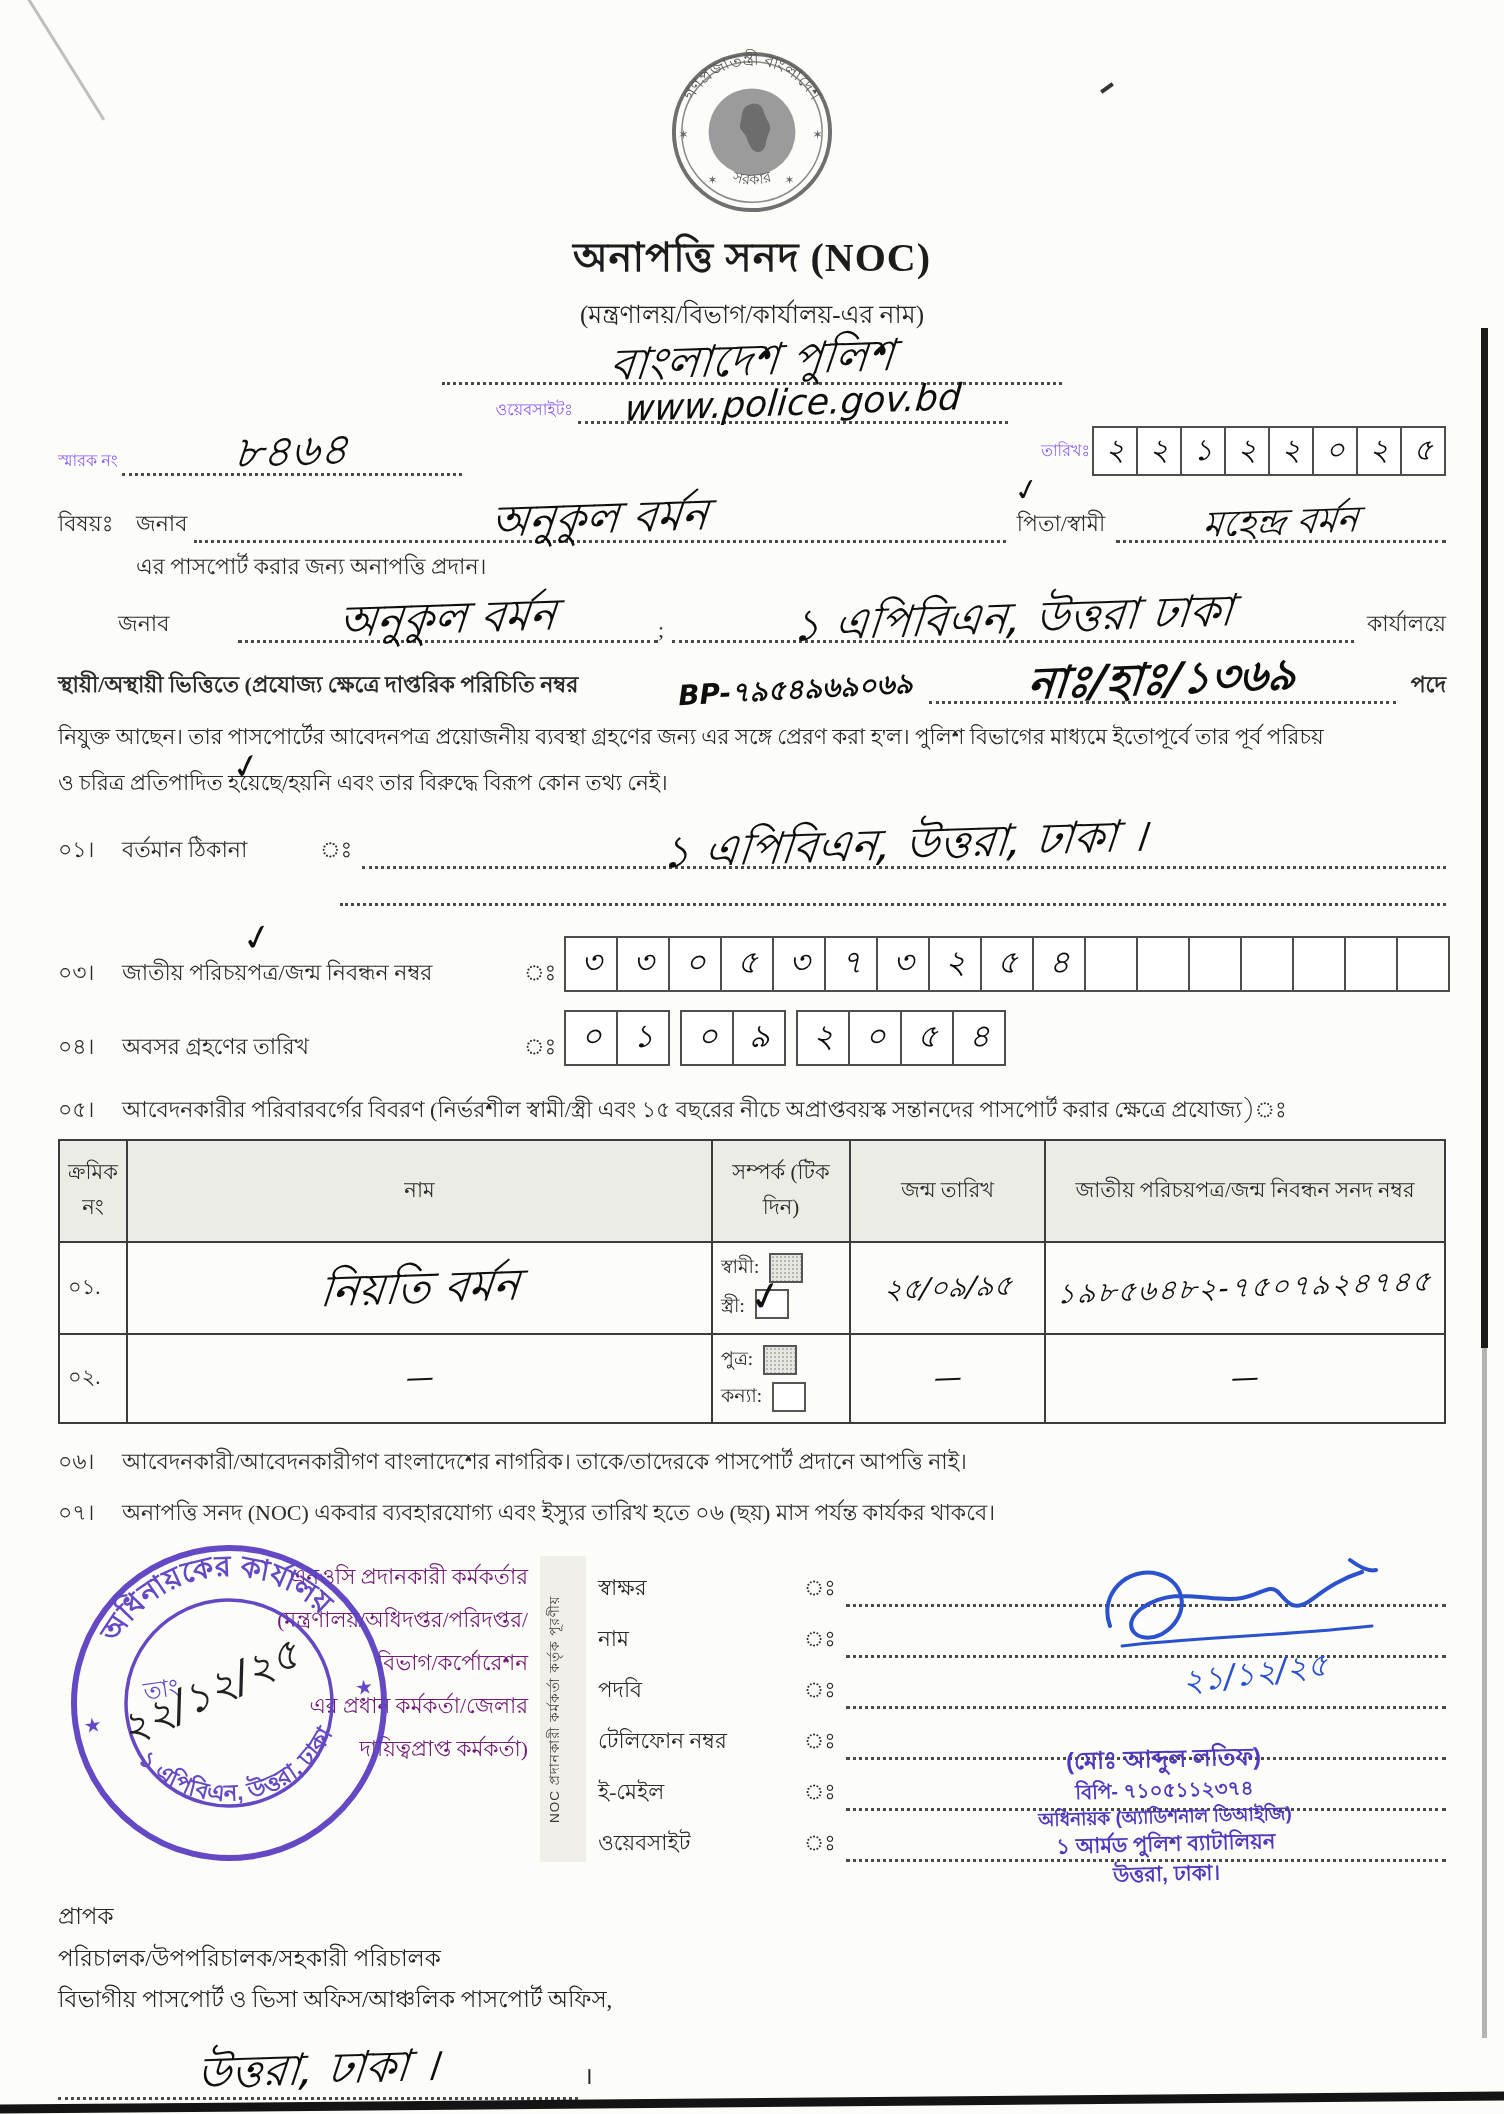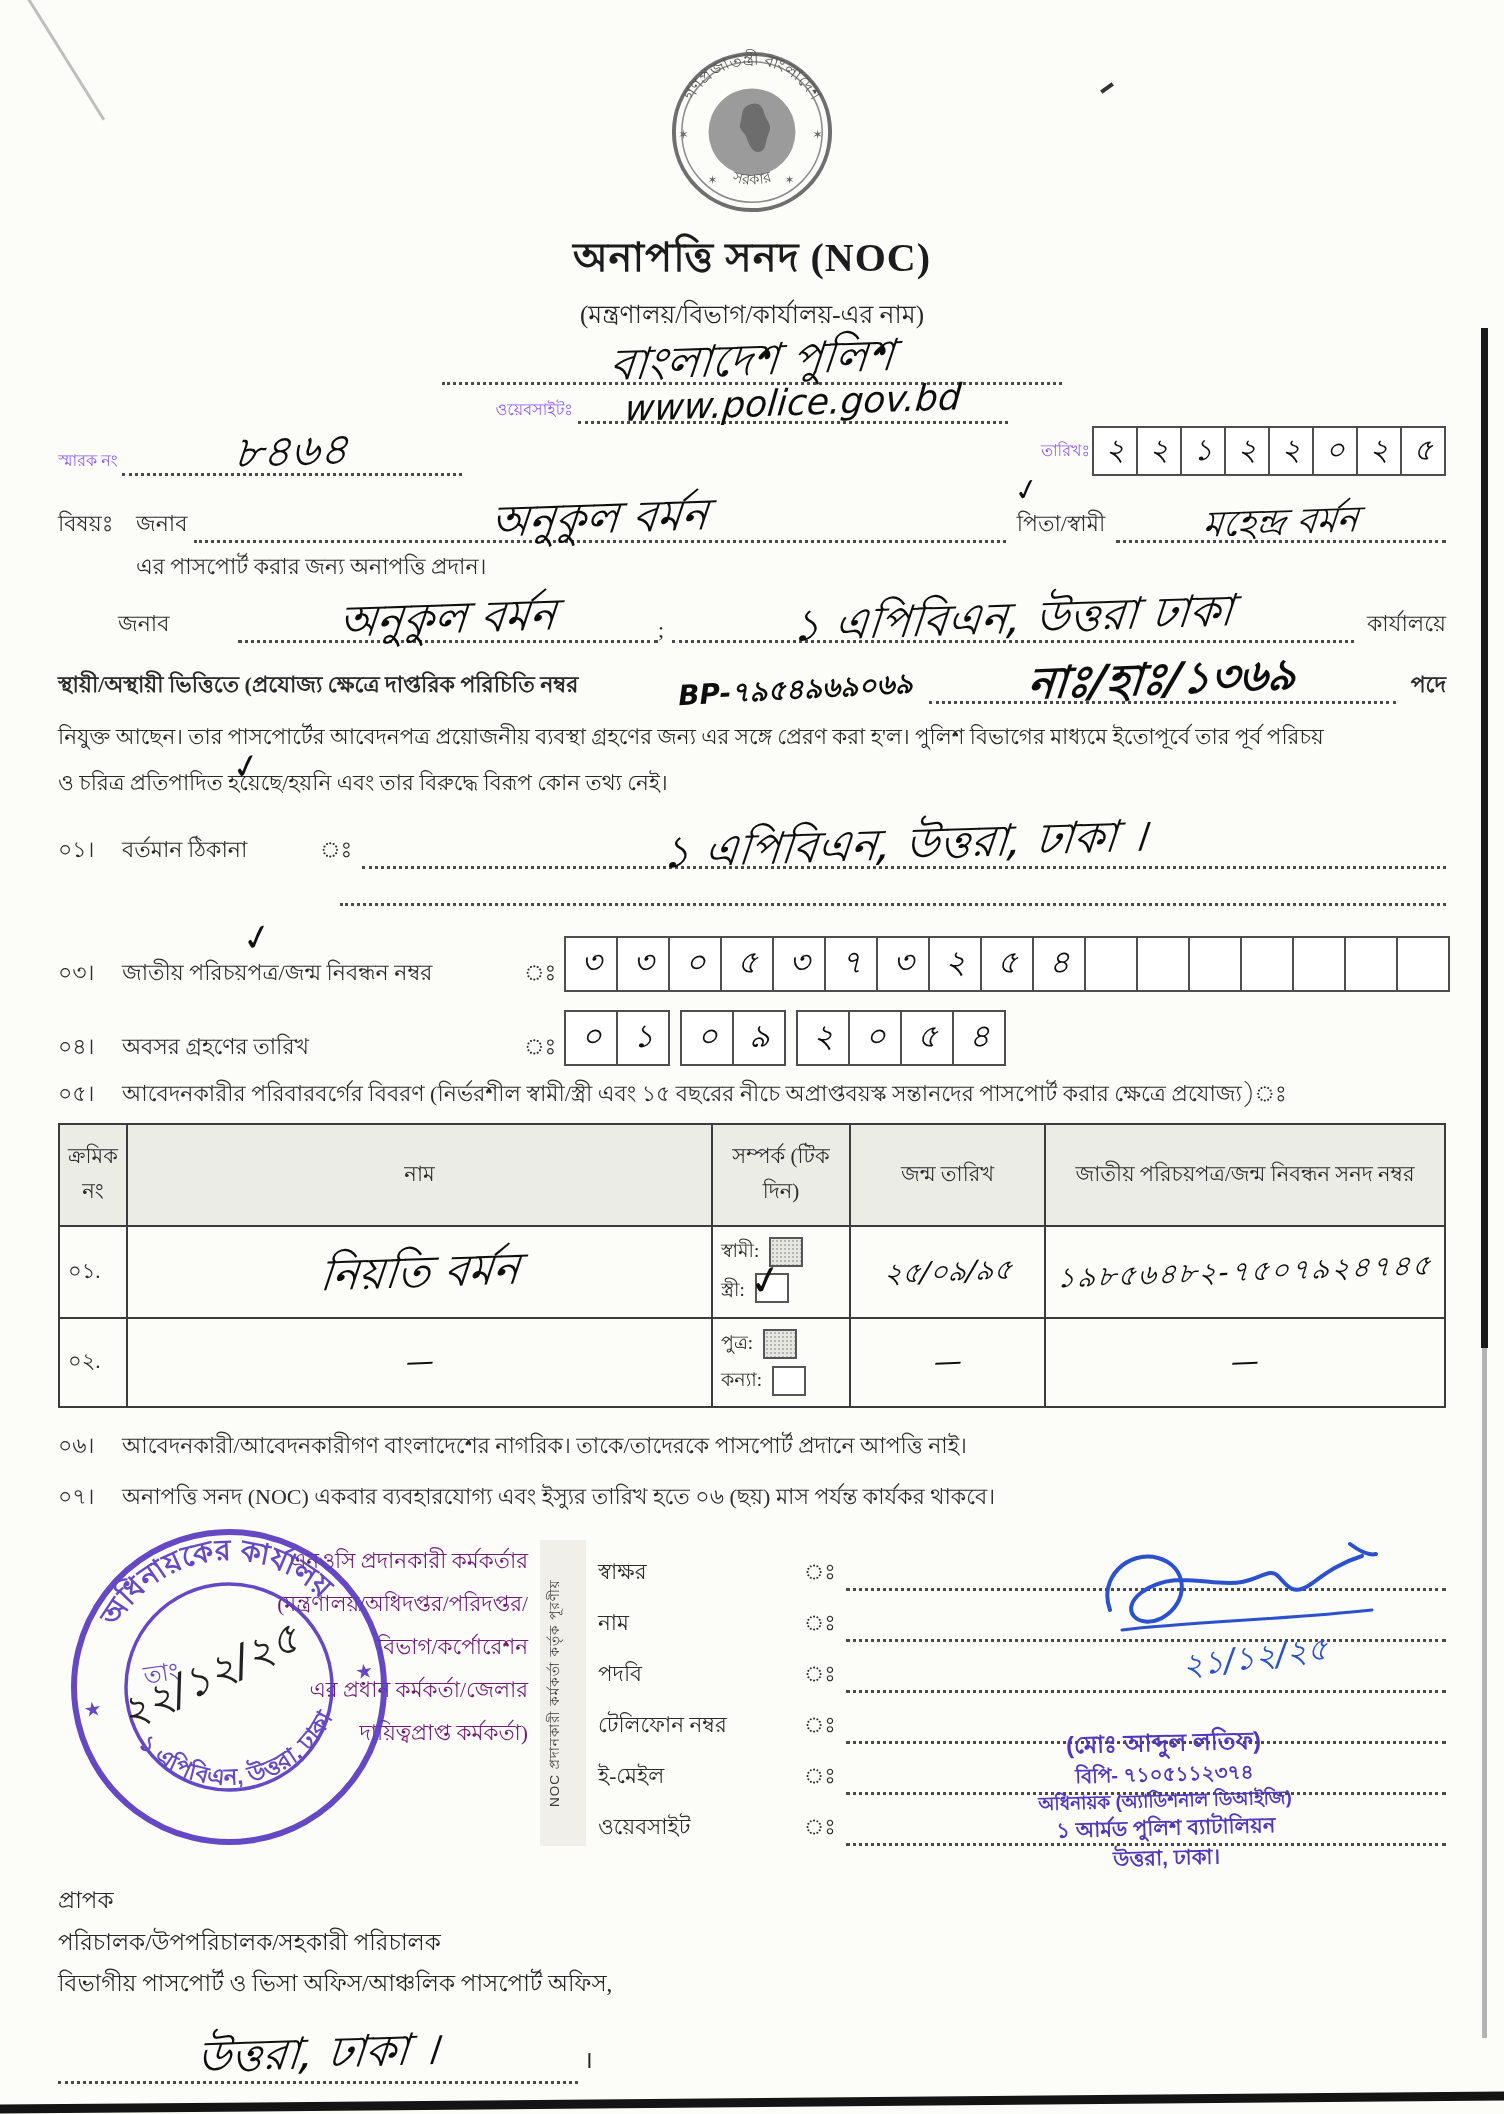--- a/index.html
+++ b/index.html
@@ -218,21 +218,21 @@
         <span class="dbox dbox2">১</span>
         <span class="dbox dbox2 gapL">০</span>
         <span class="dbox dbox2">৯</span>
         <span class="dbox dbox2 gapL">২</span>
         <span class="dbox dbox2">০</span>
         <span class="dbox dbox2">৫</span>
         <span class="dbox dbox2">৪</span>
       </span>
     </div>
 
-    <div class="item" style="margin-top:10px;align-items:flex-start;">
+    <div class="item" style="margin-top:26px;align-items:flex-start;">
       <span class="ino">০৫।</span>
       <span>আবেদনকারীর পরিবারবর্গের বিবরণ (নির্ভরশীল স্বামী/স্ত্রী এবং ১৫ বছরের নীচে অপ্রাপ্তবয়স্ক সন্তানদের পাসপোর্ট করার ক্ষেত্রে প্রযোজ্য)ঃ</span>
     </div>
 
     <table class="fam">
       <colgroup>
           <col style="width:68px;">
           <col style="width:585px;">
           <col style="width:138px;">
           <col style="width:195px;">

